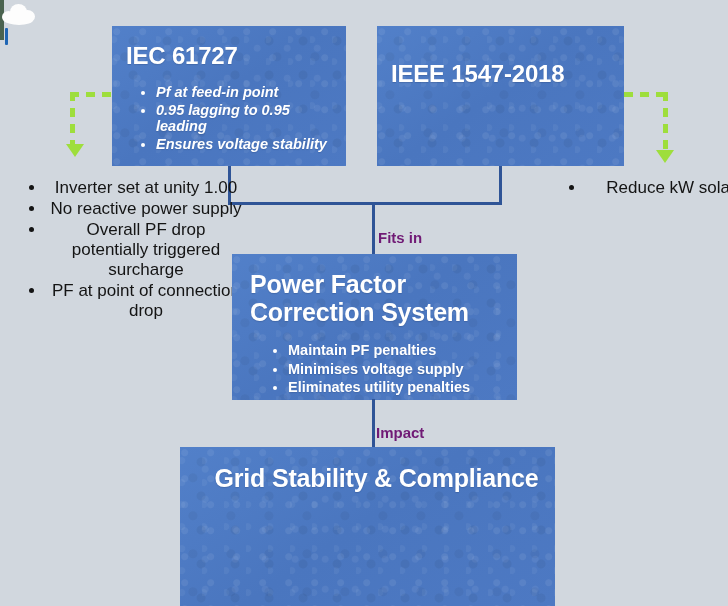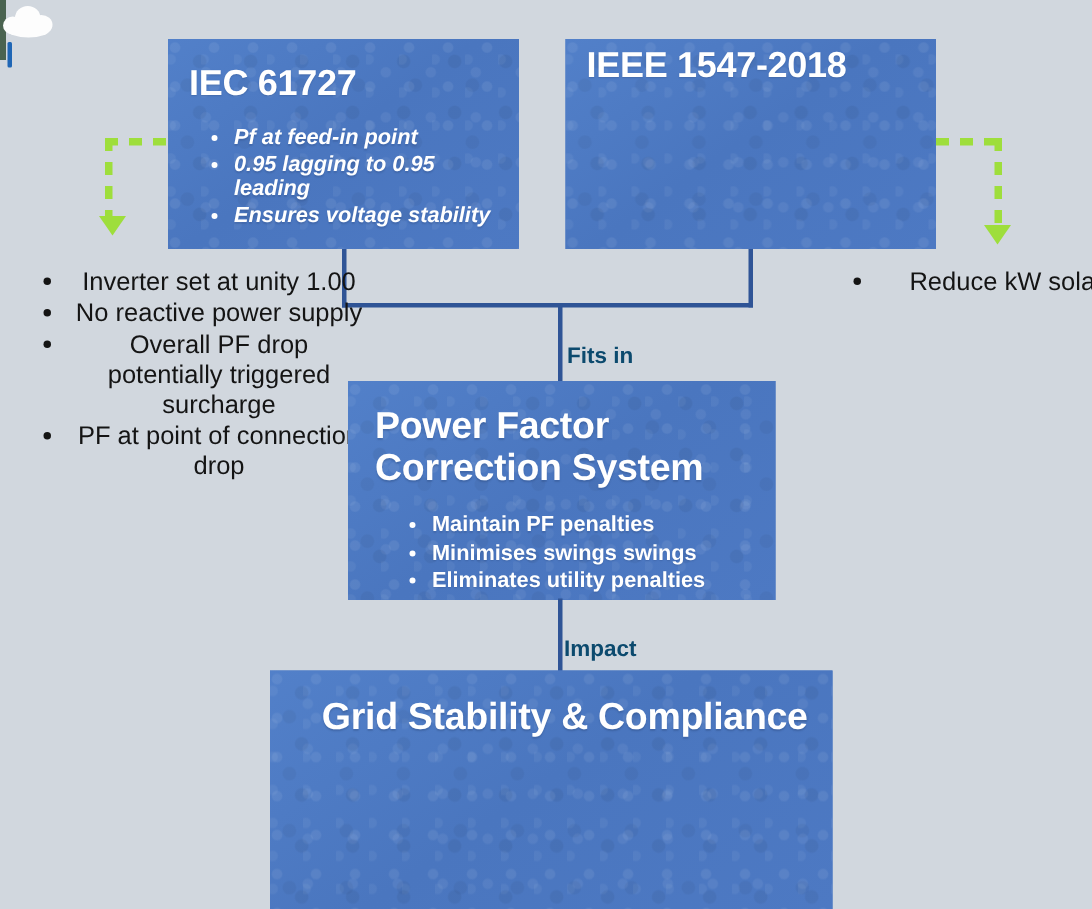--- a/index.html
+++ b/index.html
@@ -89,21 +89,21 @@
   #box-iec {
     left: 112px; top: 26px; width: 234px; height: 140px;
     padding: 16px 12px 24px 14px;
   }
   #box-iec h2 { font-size: 24px; margin-bottom: 14px; }
   #box-iec li { font-size: 14.5px; font-style: italic; }
 
   
   #box-ieee {
     left: 377px; top: 26px; width: 247px; height: 140px;
-    padding: 4px 10px 8px 14px;
+    padding: 34px 10px 8px 14px;
   }
   #box-ieee h2 { font-size: 24px; margin-bottom: 14px; }
   #box-ieee li { font-size: 14.5px; }
 
   
   #box-pfc {
     left: 232px; top: 254px; width: 285px; height: 146px;
     padding: 16px 10px 8px 18px;
   }
   #box-pfc h2 { font-size: 25px; line-height: 1.12; margin-bottom: 16px; }
@@ -141,21 +141,21 @@
   #c-v1   { left: 228px; top: 166px; width: 3px;  height: 39px; }
   #c-v2   { left: 499px; top: 166px; width: 3px;  height: 39px; }
   #c-h1   { left: 228px; top: 202px; width: 274px; height: 3px; }
   #c-v3   { left: 372px; top: 202px; width: 3px;  height: 54px; }
   #c-v4   { left: 372px; top: 399px; width: 3px;  height: 50px; }
 
   .conn-label {
     position: absolute;
     font-size: 15px;
     font-weight: bold;
-    color: #0c4a6e;
+    color: #701a75;
     white-space: nowrap;
   }
   #label-fits   { left: 378px; top: 229px; }
   #label-impact { left: 376px; top: 424px; }
 
   
   .garrow { position: absolute; }
   .garrow .seg-h, .garrow .seg-v {
     position: absolute;
     background-image: repeating-linear-gradient(
@@ -238,21 +238,21 @@
   </ul>
 
   <ul class="side-list" id="list-right">
     <li>Reduce kW solar</li>
   </ul>
 
   <div class="box" id="box-pfc">
     <h2>Power Factor Correction System</h2>
     <ul>
       <li>Maintain PF penalties</li>
-      <li>Minimises swings swings</li>
+      <li>Minimises voltage supply</li>
       <li>Eliminates utility penalties</li>
     </ul>
   </div>
 
   <div class="conn" id="c-v4"></div>
   <div class="conn-label" id="label-impact">Impact</div>
 
   <div class="box" id="box-grid">
     <h2>Grid Stability &amp; Compliance</h2>
   </div>

